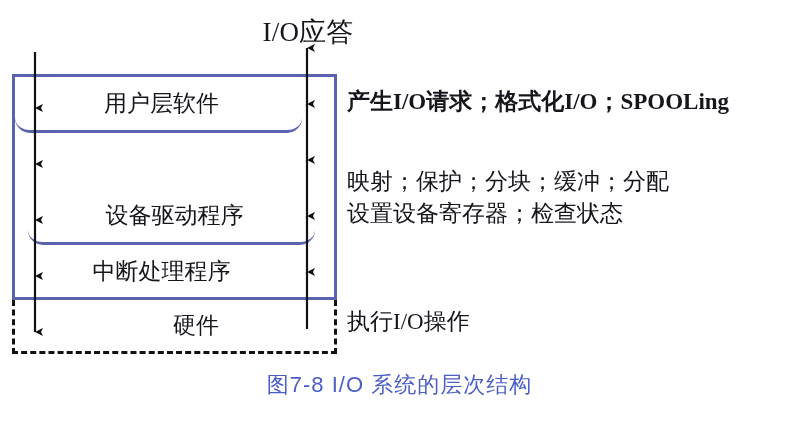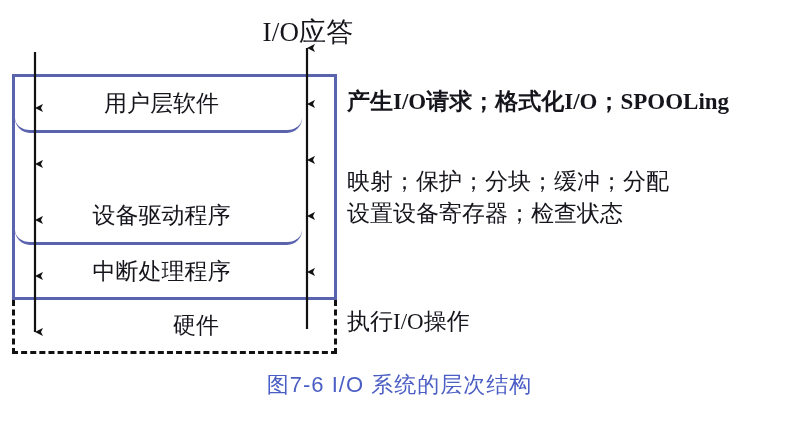--- a/index.html
+++ b/index.html
@@ -53,21 +53,21 @@
     left: 0;
     width: 287px;
     height: 56px;
     box-sizing: border-box;
     border-bottom: 3px solid #5a63ad;
     border-radius: 15px;
   }
   .layer:last-of-type { border-bottom: none; }
   .layer-0 { top: 0px; }
   .layer-1 { top: 56px; }
-  .layer-2 { top: 112px; }
+  .layer-2 { top: 112px; margin-left: 13px; }
   .layer-3 { top: 168px; height: 53px; }
 
   .layer-label {
     position: absolute;
     left: 0;
     right: 0;
     top: 50%;
     transform: translateY(-50%);
     text-align: center;
     font-size: 23px;
@@ -191,15 +191,15 @@
 
     <g stroke="#111111" stroke-width="2.2" fill="none">
       <line x1="307" y1="105" x2="307" y2="48" marker-end="url(#headUp)"></line>
       <line x1="307" y1="161" x2="307" y2="104" marker-end="url(#headUp)"></line>
       <line x1="307" y1="217" x2="307" y2="160" marker-end="url(#headUp)"></line>
       <line x1="307" y1="273" x2="307" y2="216" marker-end="url(#headUp)"></line>
       <line x1="307" y1="329" x2="307" y2="272" marker-end="url(#headUp)"></line>
     </g>
   </svg>
 
-  <div class="caption">图7-6   I/O 系统的层次结构</div>
+  <div class="caption">图7-8   I/O 系统的层次结构</div>
 
 </div>
 
 </body></html>

